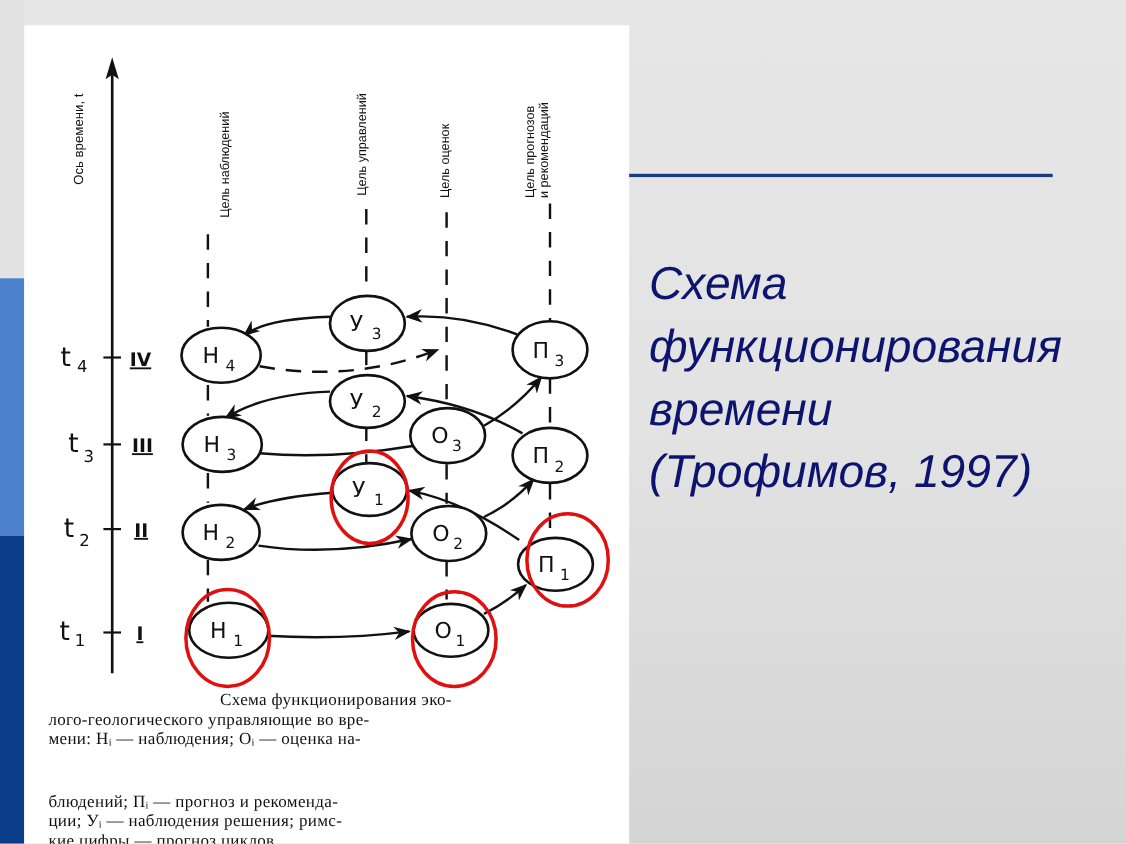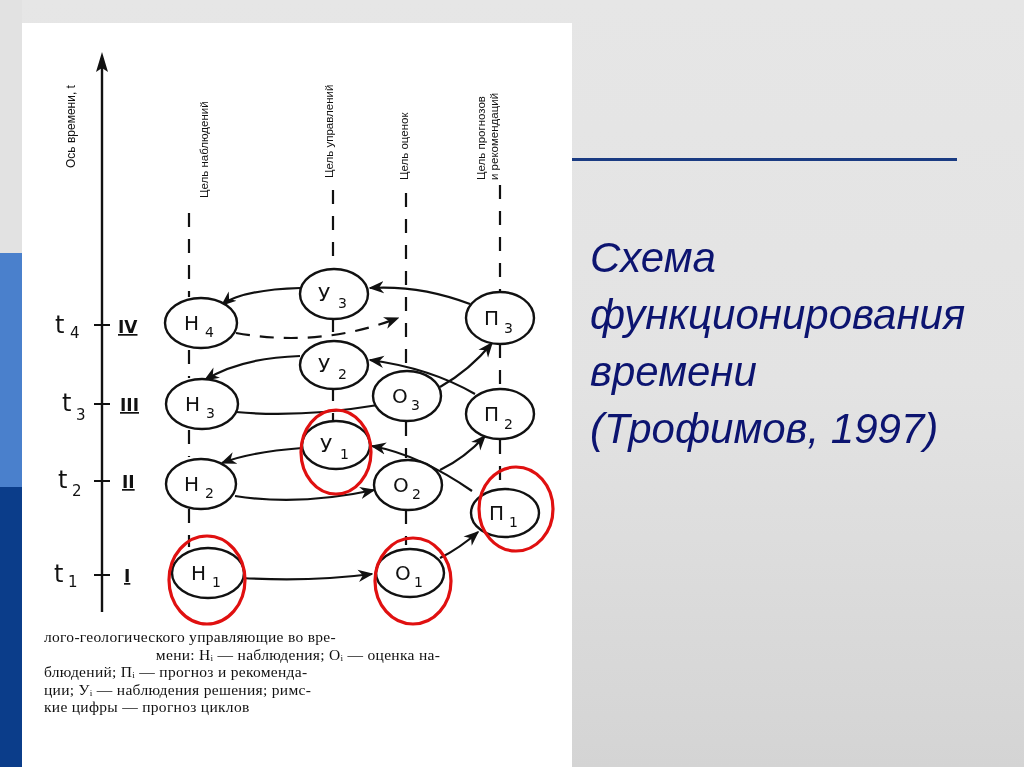--- a/index.html
+++ b/index.html
@@ -190,23 +190,24 @@
 
   <g fill="none" stroke="#e01010" stroke-width="3.2">
     <ellipse cx="336" cy="452" rx="35" ry="42"></ellipse>
     <ellipse cx="207" cy="580" rx="38" ry="44"></ellipse>
     <ellipse cx="413" cy="581" rx="38" ry="43"></ellipse>
     <ellipse cx="516" cy="509" rx="37" ry="42"></ellipse>
   </g>
 </svg>
 
 <div class="caption">
+  <span class="line first" style="padding-left:4px;">Схема функционирования эко-</span>
   <span class="line" style="margin-left:-152px;">лого-геологического управляющие во вре-</span>
-  <span class="line" style="margin-left:-152px;text-align:center;">мени: Нᵢ — наблюдения; Оᵢ — оценка на-</span>
-  <span class="line" style="margin-left:-152px;">блюдений; Пᵢ — прогноз  и рекоменда-</span>
+  <span class="line" style="margin-left:-152px;">мени: Нᵢ — наблюдения; Оᵢ — оценка на-</span>
+  <span class="line" style="margin-left:-152px;margin-top:40px;">блюдений; Пᵢ — прогноз  и рекоменда-</span>
   <span class="line" style="margin-left:-152px;">ции; Уᵢ  — наблюдения решения; римс-</span>
   <span class="line" style="margin-left:-152px;">кие цифры  — прогноз циклов</span>
 </div>
 
 <div class="rule"></div>
 
 <div class="title">
   <span>Схема</span>
   <span>функционирования</span>
   <span>времени</span>

